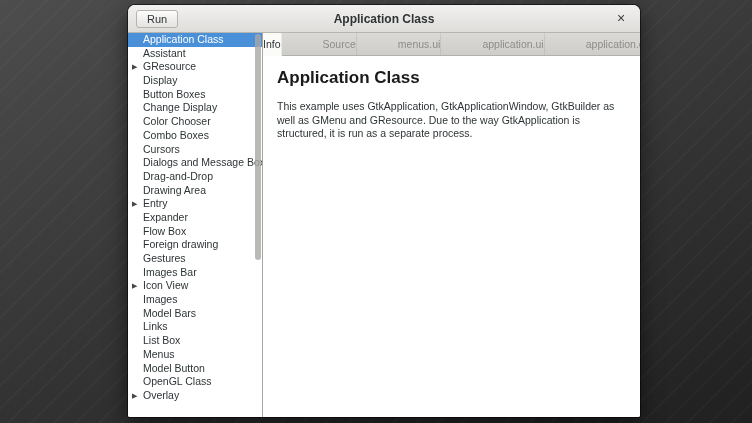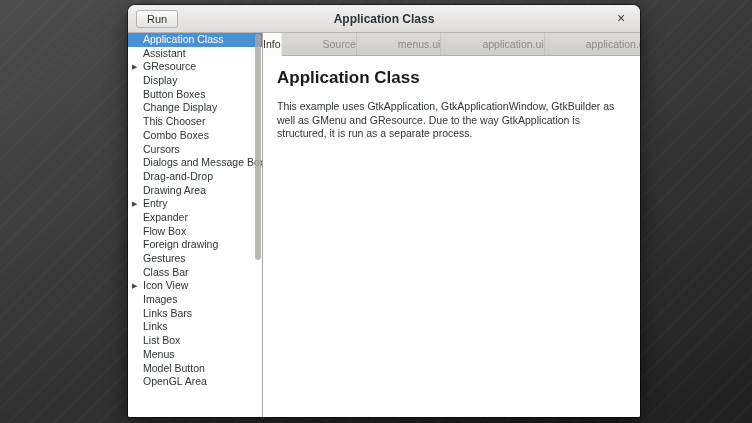--- a/index.html
+++ b/index.html
@@ -111,40 +111,41 @@
     <div class="body">
 
       <div class="sidebar">
         <div id="sidebar-list">
             <div class="row selected"><span>Application Class</span></div>
             <div class="row"><span>Assistant</span></div>
             <div class="row"><span class="expander">▶</span><span>GResource</span></div>
             <div class="row"><span>Display</span></div>
             <div class="row"><span>Button Boxes</span></div>
             <div class="row"><span>Change Display</span></div>
-            <div class="row"><span>This Chooser</span></div>
+            <div class="row"><span>Color Chooser</span></div>
             <div class="row"><span>Combo Boxes</span></div>
             <div class="row"><span>Cursors</span></div>
             <div class="row"><span>Dialogs and Message Boxes</span></div>
             <div class="row"><span>Drag-and-Drop</span></div>
             <div class="row"><span>Drawing Area</span></div>
             <div class="row"><span class="expander">▶</span><span>Entry</span></div>
             <div class="row"><span>Expander</span></div>
             <div class="row"><span>Flow Box</span></div>
             <div class="row"><span>Foreign drawing</span></div>
             <div class="row"><span>Gestures</span></div>
-            <div class="row"><span>Class Bar</span></div>
+            <div class="row"><span>Images Bar</span></div>
             <div class="row"><span class="expander">▶</span><span>Icon View</span></div>
             <div class="row"><span>Images</span></div>
-            <div class="row"><span>Links Bars</span></div>
+            <div class="row"><span>Model Bars</span></div>
             <div class="row"><span>Links</span></div>
             <div class="row"><span>List Box</span></div>
             <div class="row"><span>Menus</span></div>
             <div class="row"><span>Model Button</span></div>
-            <div class="row"><span>OpenGL Area</span></div>
+            <div class="row"><span>OpenGL Class</span></div>
+            <div class="row"><span class="expander">▶</span><span>Overlay</span></div>
           </div>
         <div class="scrollbar"></div>
       </div>
 
       <div class="content">
         <div class="tabbar" id="tabbar">
             <div class="tab active">Info</div>
             <div class="tab">Source</div>
             <div class="tab">menus.ui</div>
             <div class="tab">application.ui</div>

